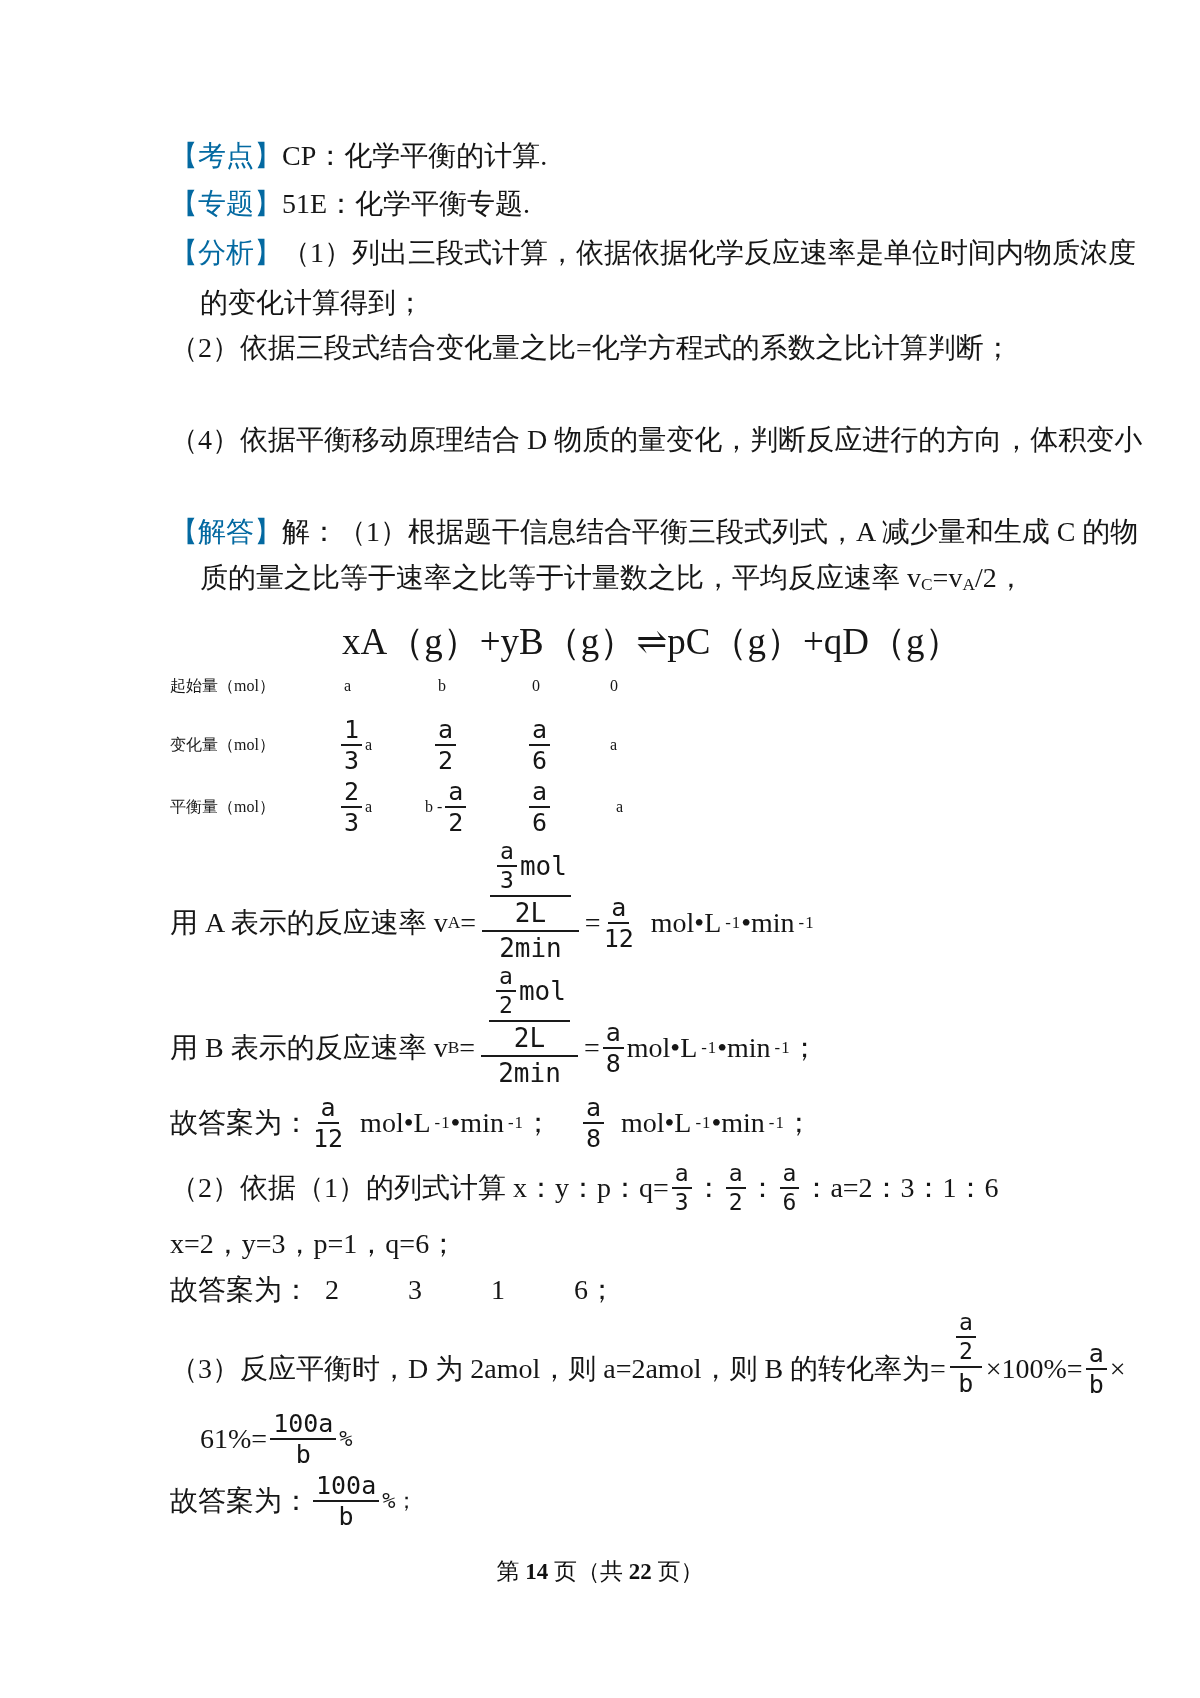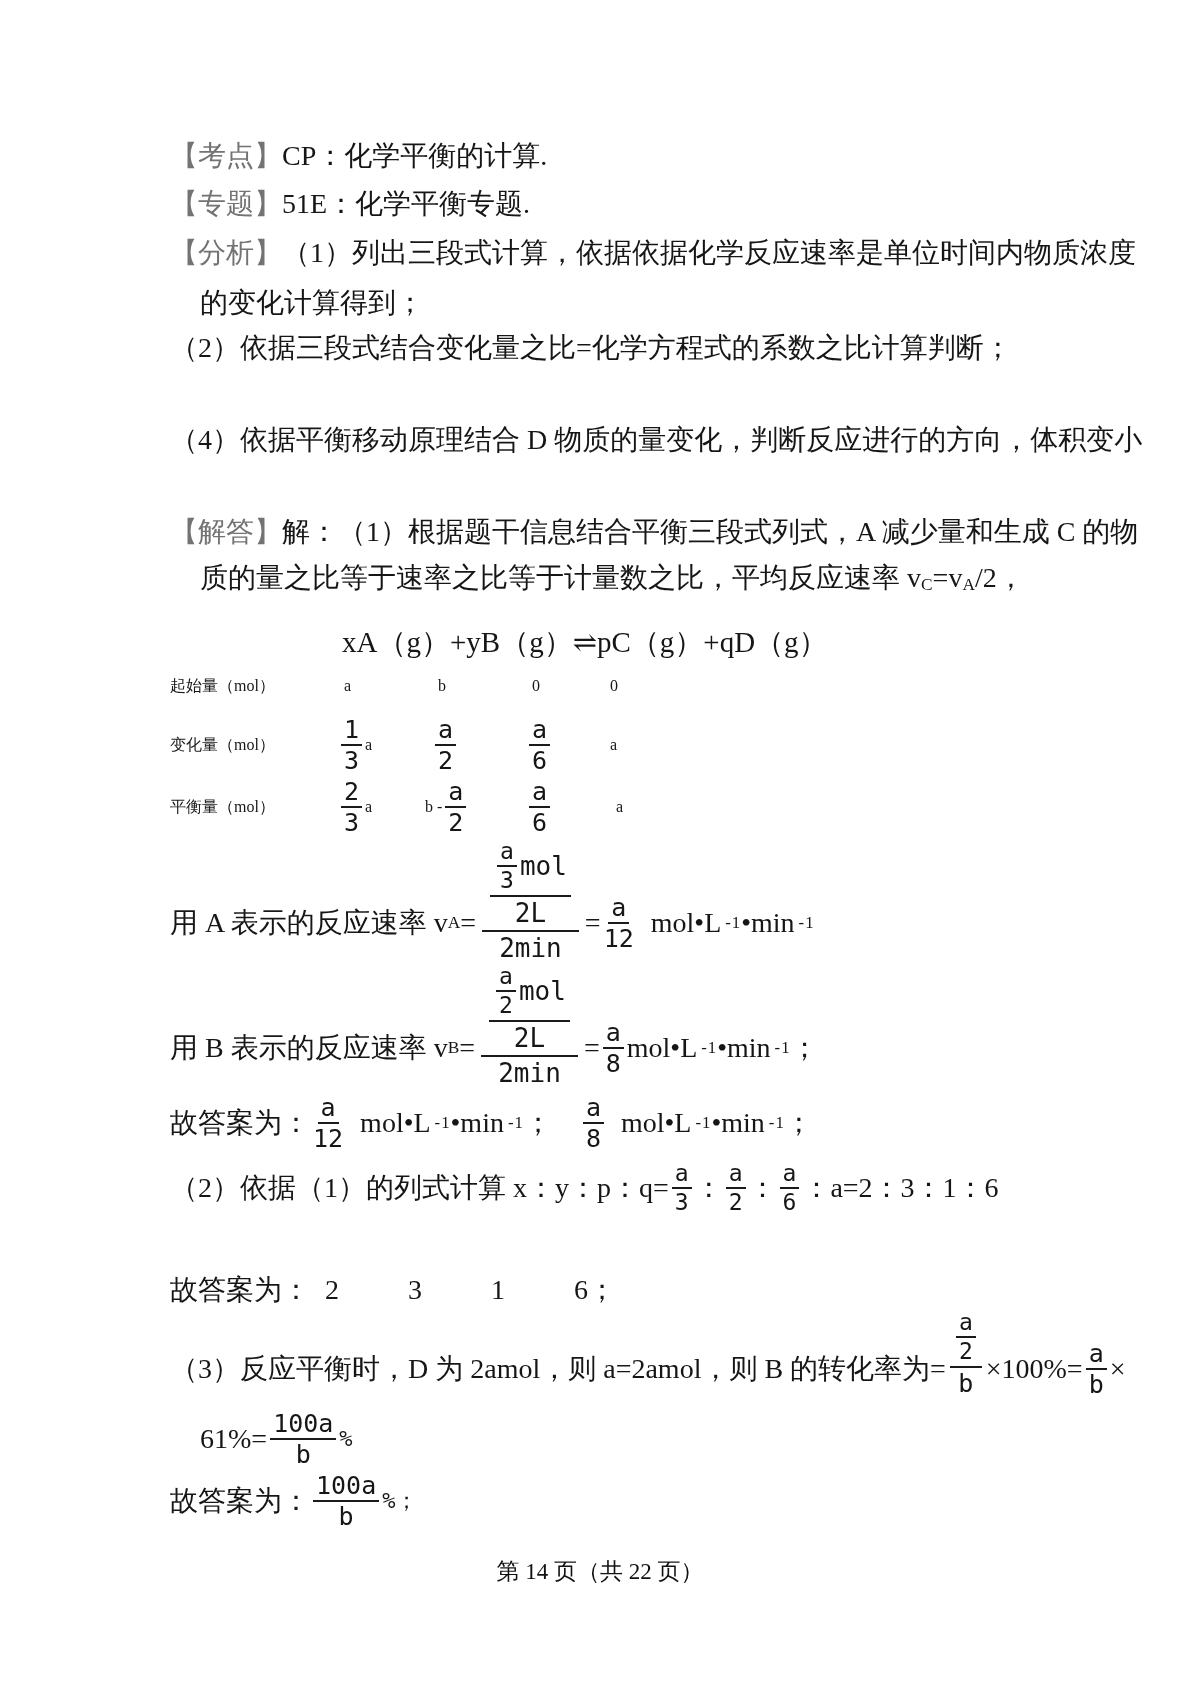--- a/index.html
+++ b/index.html
@@ -1,20 +1,20 @@
 <!DOCTYPE html>
 <html><head>
 <meta charset="utf-8">
 <style>
   html,body{margin:0;padding:0;background:#fff;}
   .page{position:relative;width:1200px;height:1698px;background:#ffffff;overflow:hidden;
         font-family:"Liberation Serif","DejaVu Serif",serif;color:#161616;}
   .blk{position:absolute;left:170px;font-size:28px;line-height:32px;white-space:nowrap;}
   .indent{left:200px;}
-  .tag{color:#737373;}
+  .tag{color:#0369a1;}
   .flexline{display:flex;align-items:center;}
   .mono{font-family:"DejaVu Sans Mono","Liberation Mono",monospace;}
   
   .frac{display:inline-flex;flex-direction:column;align-items:center;vertical-align:middle;
         font-family:"DejaVu Sans Mono","Liberation Mono",monospace;font-size:25px;line-height:27px;margin:0 3px;}
   .frac .num{border-bottom:2px solid #1a1a1a;padding:0 3px 1px;}
   .frac .den{padding-top:1px;}
   
   .vfrac{display:inline-flex;flex-direction:column;align-items:center;margin:0 6px;margin-bottom:46px;
          font-family:"DejaVu Sans Mono","Liberation Mono",monospace;font-size:26px;line-height:28px;}
@@ -27,22 +27,22 @@
       font-family:"DejaVu Sans Mono","Liberation Mono",monospace;font-size:25px;line-height:27px;}
   .n2 .n2num{border-bottom:2px solid #1a1a1a;padding:0 6px 2px;}
   .n2 .n2den{padding-top:2px;}
   sub.vs{font-size:0.62em;vertical-align:-0.18em;letter-spacing:0;}
   sup.us{font-size:0.6em;vertical-align:super;margin-left:4px;letter-spacing:1px;}
   .gap-sm{display:inline-block;width:14px;}
   
   .trow{position:absolute;left:170px;width:920px;}
   .trow .cell{position:absolute;top:0;display:flex;align-items:center;height:100%;text-align:right;}
   .footer{position:absolute;left:0;top:1556px;width:100%;text-align:center;font-size:23px;color:#111;}
-  .footer b{font-weight:normal;}
-  .eqline{font-size:29px;}
+  .footer b{font-weight:bold;}
+  .eqline{font-size:37px;}
 </style>
 </head>
 <body>
 
 <div class="page">
 
   <div class="blk" style="top:140px">
     <span class="tag">【考点】</span><span>CP：化学平衡的计算.</span>
   </div>
 
@@ -222,20 +222,21 @@
         <span class="den">2</span>
       </span>
       <span>：</span>
     <span class="frac" style="font-size:23px;line-height:25px">
         <span class="num">a</span>
         <span class="den">6</span>
       </span>
       <span>：</span>
     <span>a=2：3：1：6</span>
   </div>
+  <div class="blk" style="top:1228px"><span>x=2，y=3，p=1，q=6；</span></div>
   <div class="blk" style="top:1274px">
     <span>故答案为：</span>
     <span style="margin-right:62px;margin-left:8px">2</span>
     <span style="margin-right:62px">3</span>
     <span style="margin-right:62px">1</span>
     <span>6；</span>
   </div>
 
   <div class="blk flexline" style="top:1314px;height:110px">
     <span>（3）反应平衡时，D 为 2amol，则 a=2amol，则 B 的转化率为=</span>

